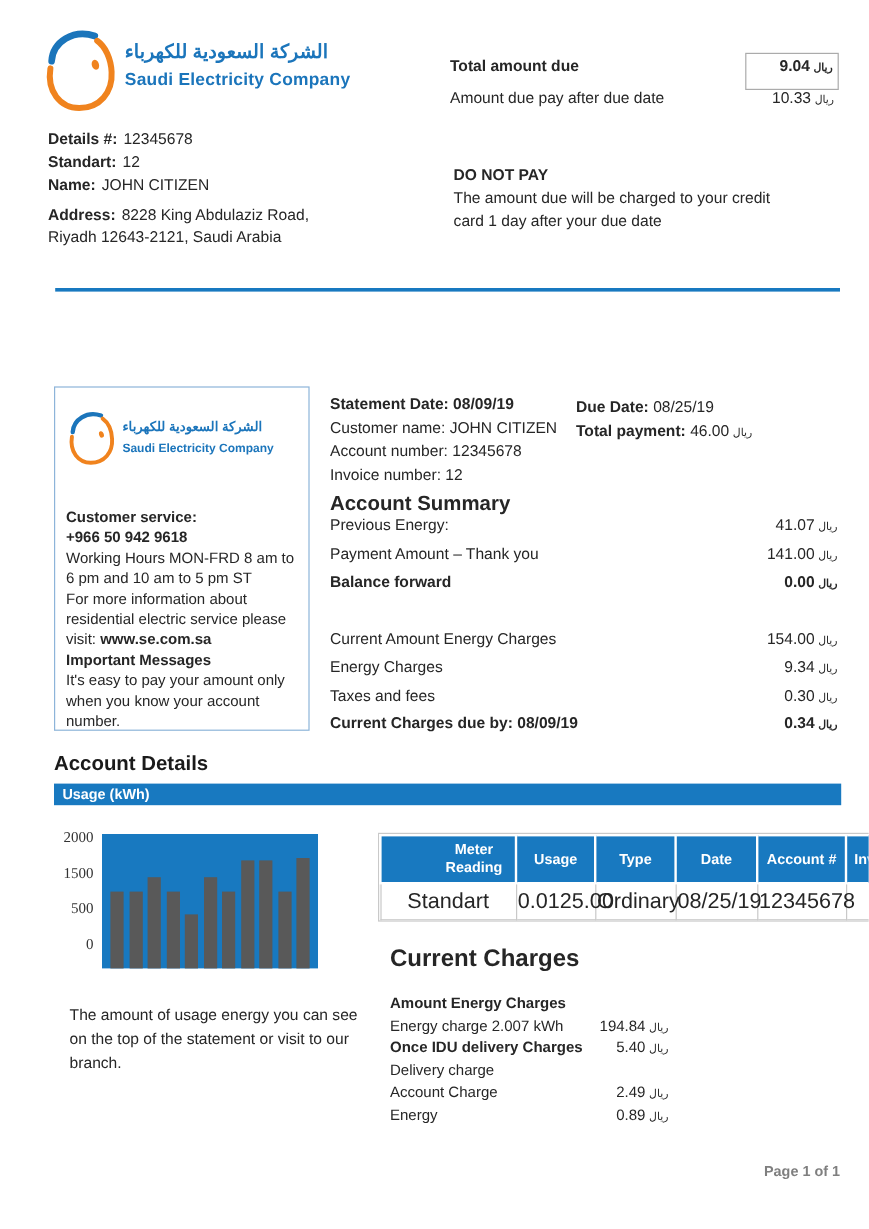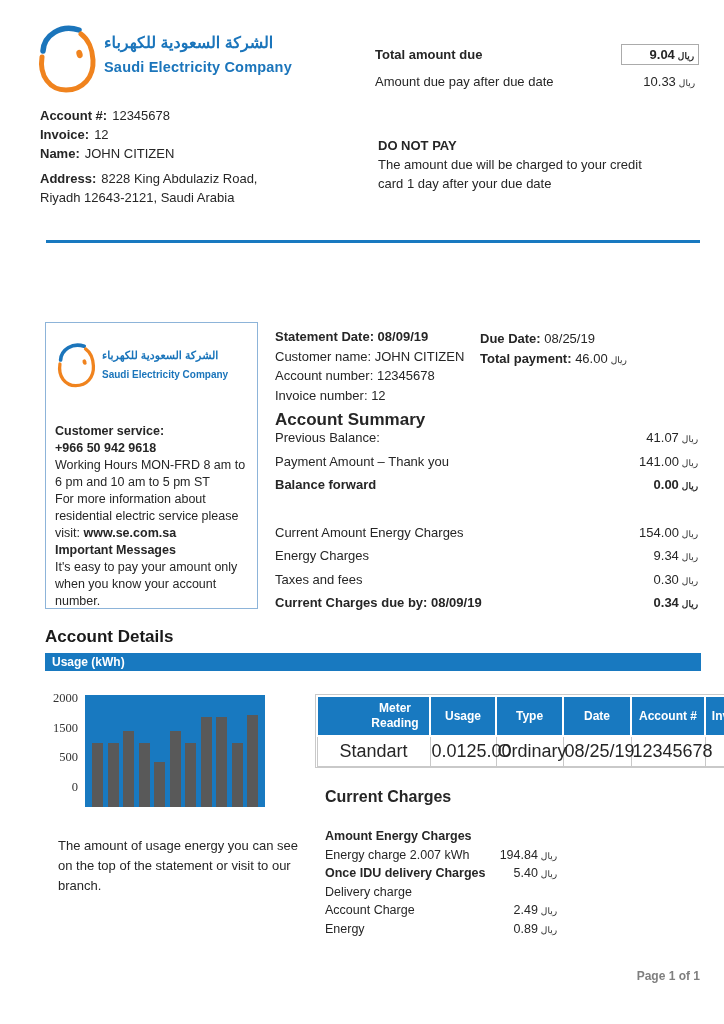--- a/index.html
+++ b/index.html
@@ -8,21 +8,21 @@
     font-family:"Liberation Sans", sans-serif; color:#262626; overflow:hidden;
   }
   .abs { position:absolute; }
   .b { font-weight:bold; }
   .fs13 { font-size:13px; }
   .lbl { font-weight:bold; margin-right:5px; }
   .brand-ar { font-size:16px; font-weight:bold; color:#1B75BB; direction:rtl; }
   .brand-en { font-size:14.5px; font-weight:bold; color:#1B75BB; letter-spacing:.2px; }
   .riyal { font-size:9px; margin-left:3px; direction:rtl; unicode-bidi:isolate; }
   .due-box {
-    width:78px; height:21px; border:1px solid #ababab; background:#fff;
+    width:78px; height:31px; border:1px solid #ababab; background:#fff;
     font-size:13px; text-align:right; padding:2px 4px 0 0; box-sizing:border-box;
   }
   .info-line { font-size:13px; line-height:19px; }
   .divider { background:#1879C0; height:3px; }
   .info-box { width:211px; height:285px; border:1px solid #8DB4D9; background:#fff; }
   .box-ar { font-size:11px; font-weight:bold; color:#1B75BB; direction:rtl; }
   .box-en { font-size:10px; font-weight:bold; color:#1B75BB; }
   .box-text { font-size:12.5px; line-height:17px; }
   .box-text div { min-height:17px; }
   .stmt-line { font-size:13px; line-height:19.5px; }
@@ -46,21 +46,21 @@
   .meter-wrap { border:1px solid #c9c9c9; }
   table.meter { border-collapse:collapse; table-layout:fixed; width:386px; font-size:12px; }
   table.meter th {
     background:#1879C0; color:#fff; border:2px solid #fff;
     padding:4px 1px; line-height:15px; font-size:12px; text-align:center;
   }
   table.meter td {
     background:#fff; border:1px solid #c9c9c9; text-align:center;
     padding:4px 1px; font-size:18px;
   }
-  .chg-title { font-size:16px; font-weight:bold; }
+  .chg-title { font-size:20px; font-weight:bold; }
   .chg-row { display:flex; justify-content:space-between; align-items:baseline; height:18.6px; font-size:12.5px; }
   .chg-row .lab.bold { font-weight:bold; }
   .note { font-size:13px; line-height:20px; }
   .footer { color:#7f7f7f; font-weight:bold; font-size:12px; text-align:right; }
 </style>
 </head>
 <body>
 
 <div class="page">
 
@@ -78,24 +78,24 @@
   <div class="abs due-box" style="left:621px;top:44px;">
     <span class="b">9.04</span><span class="riyal b">ريال</span>
   </div>
   <div class="abs fs13" style="left:375px;top:74px;">Amount due pay after due date</div>
   <div class="abs fs13" style="left:621px;top:74px;width:74px;text-align:right;">
     <span>10.33</span><span class="riyal">ريال</span>
   </div>
 
   <div class="abs" style="left:40px;top:106px;width:235px;">
     <div class="info-line">
-      <span class="lbl">Account #:</span><span>12345678</span>
+      <span class="lbl">Details #:</span><span>12345678</span>
     </div>
     <div class="info-line">
-      <span class="lbl">Invoice:</span><span>12</span>
+      <span class="lbl">Standart:</span><span>12</span>
     </div>
     <div class="info-line">
       <span class="lbl">Name:</span><span>JOHN CITIZEN</span>
     </div>
     <div style="height:6px;"></div>
     <div class="info-line" style="width:225px;">
       <span class="lbl">Address:</span><span>8228 King Abdulaziz Road, Riyadh 12643-2121, Saudi Arabia</span>
     </div>
   </div>
 
@@ -155,21 +155,21 @@
     </div>
     <div class="stmt-line">
       <span class="b">Total payment:</span>
       <span>46.00</span><span class="riyal">ريال</span>
     </div>
   </div>
 
   <div class="abs sum-title" style="left:275px;top:410px;">Account Summary</div>
   <div class="abs" id="summary-rows" style="left:275px;top:426px;width:423px;">
       <div class="sum-row">
-        <span>Previous Balance:</span>
+        <span>Previous Energy:</span>
         <span>41.07<span class="riyal">ريال</span></span>
       </div>
       <div class="sum-row">
         <span>Payment Amount – Thank you</span>
         <span>141.00<span class="riyal">ريال</span></span>
       </div>
       <div class="sum-row bold">
         <span>Balance forward</span>
         <span>0.00<span class="riyal">ريال</span></span>
       </div>

